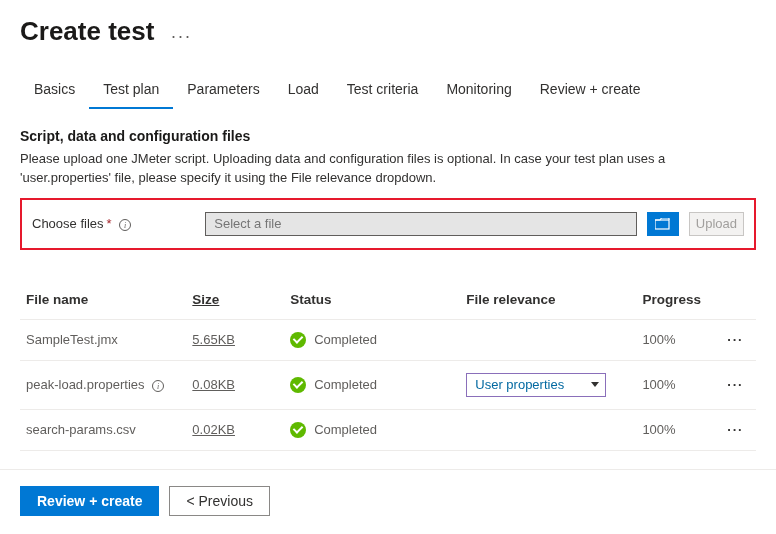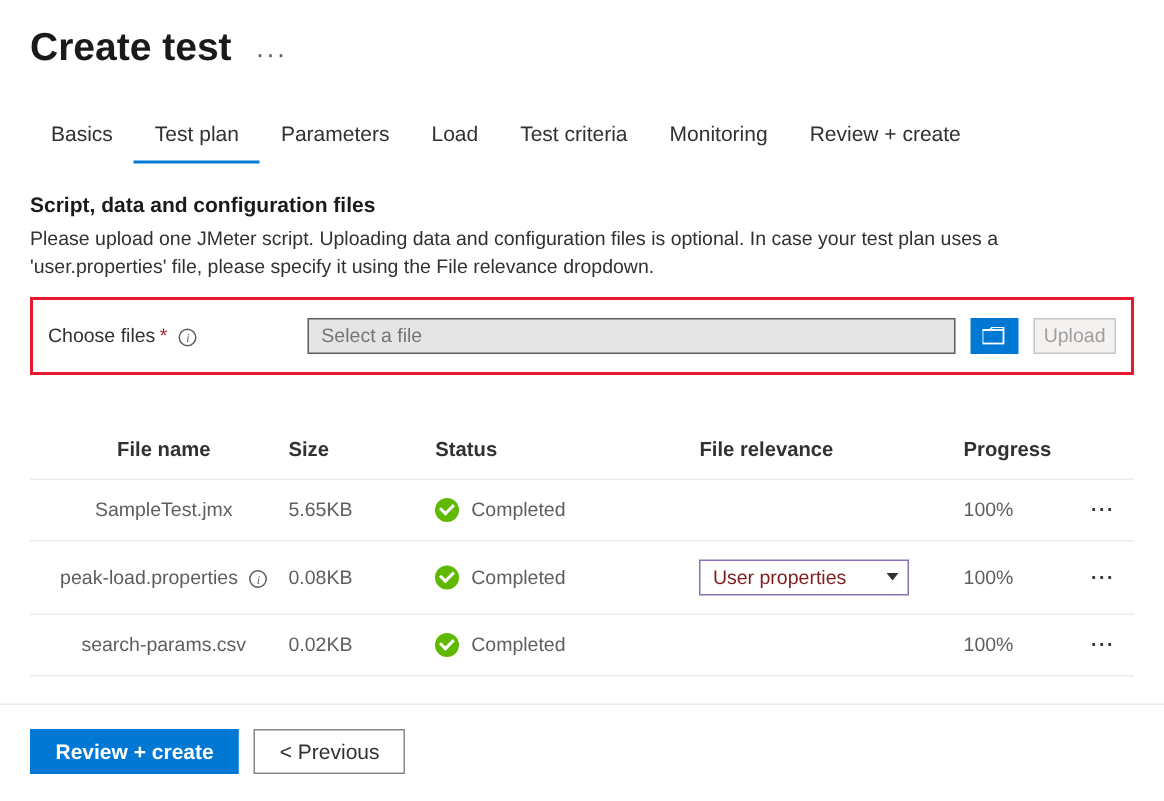--- a/index.html
+++ b/index.html
@@ -130,22 +130,22 @@
   .thead {
     border-bottom: 1px solid #edebe9;
     font-weight: 600;
     font-size: 13.5px;
   }
   .trow {
     border-bottom: 1px solid #edebe9;
     color: #605e5c;
     font-size: 13px;
   }
-  .col-name { width: 170px; text-align: center; }
-  .col-size { width: 100px; }
+  .col-name { width: 170px; }
+  .col-size { width: 100px; text-decoration: underline; }
   .col-status { width: 180px; display:flex; align-items:center; gap:8px; }
   .col-relevance { width: 180px; }
   .col-progress { width: 80px; }
   .col-actions { width: 30px; text-align:center; color:#323130; font-weight:bold; letter-spacing:1px; cursor:pointer; }
   .status-check {
     width: 16px; height:16px; background:#5fb900; border-radius:50%;
     display:inline-flex; align-items:center; justify-content:center;
   }
   .status-check::after {
     content:""; width:4px; height:7px; border:solid #fff; border-width:0 2px 2px 0;
@@ -153,21 +153,21 @@
   }
   .relevance-dropdown {
     border: 1px solid #8a6fba;
     height: 24px;
     width: 140px;
     display:flex;
     align-items:center;
     justify-content:space-between;
     padding: 0 6px 0 8px;
     font-size: 13px;
-    color: #7f1d1d;
+    color: #0369a1;
     background:#fff;
     cursor:pointer;
   }
   .chev {
     width:0; height:0; border-left:4px solid transparent; border-right:4px solid transparent;
     border-top:5px solid #323130;
   }
   .footer-sep {
     position: absolute;
     bottom: 64px;

